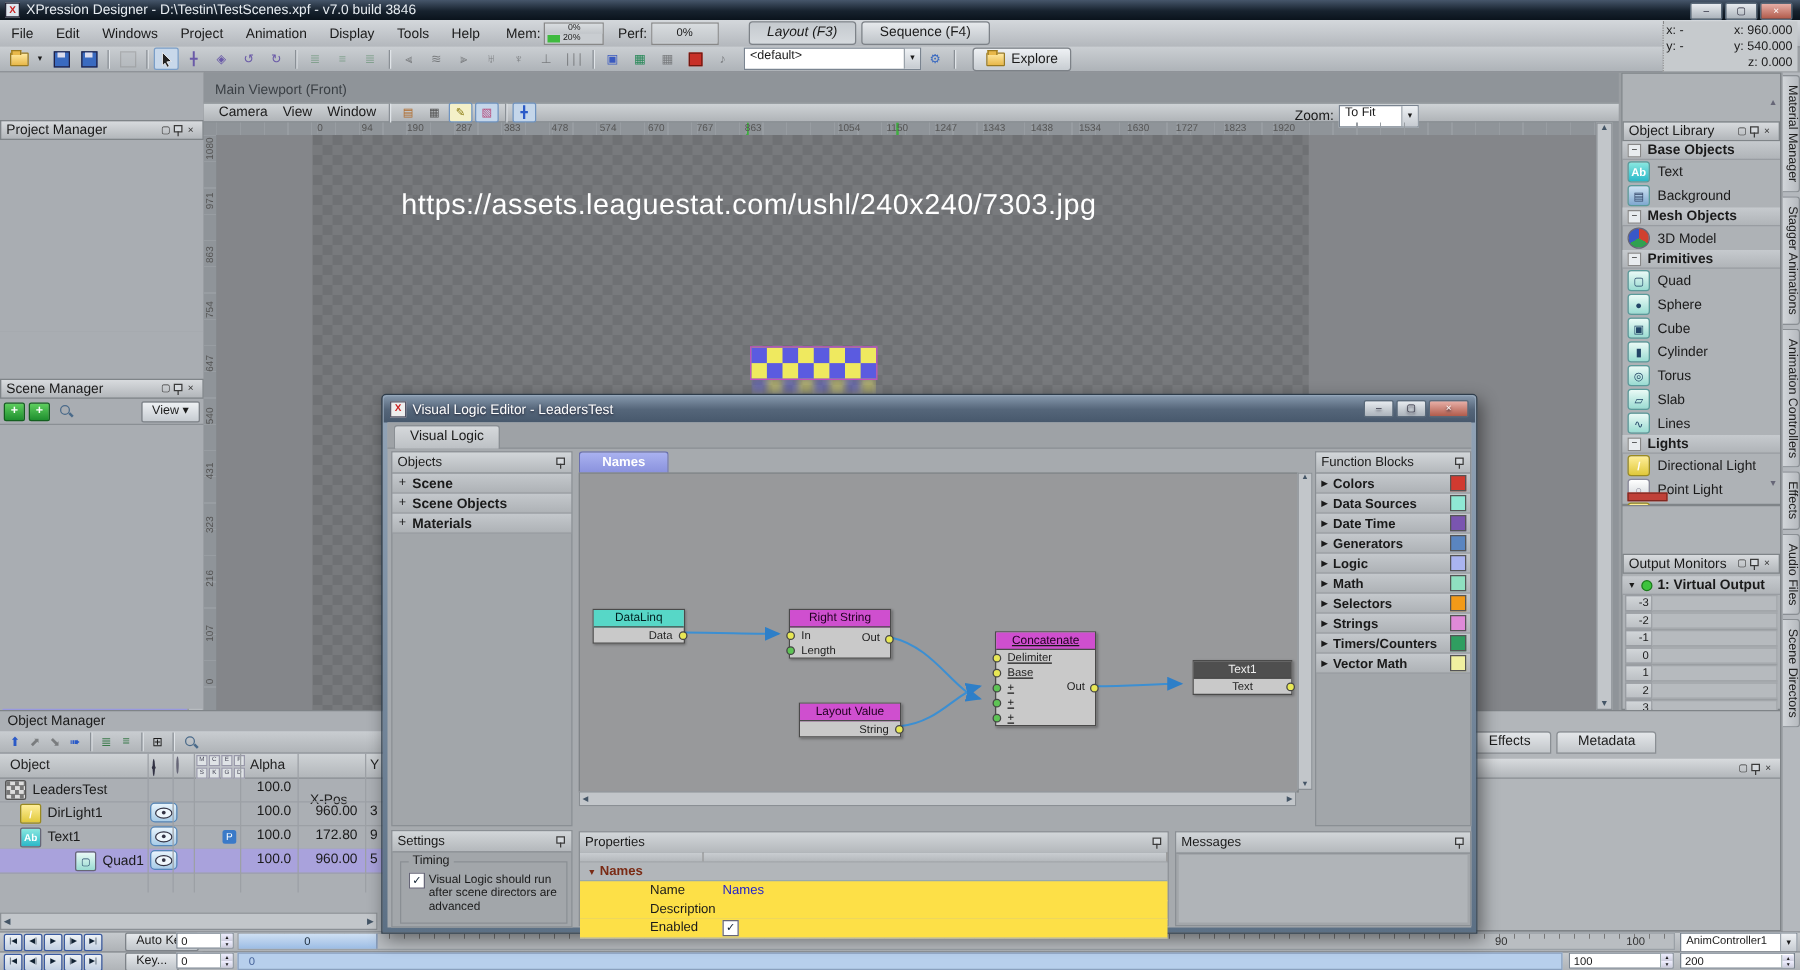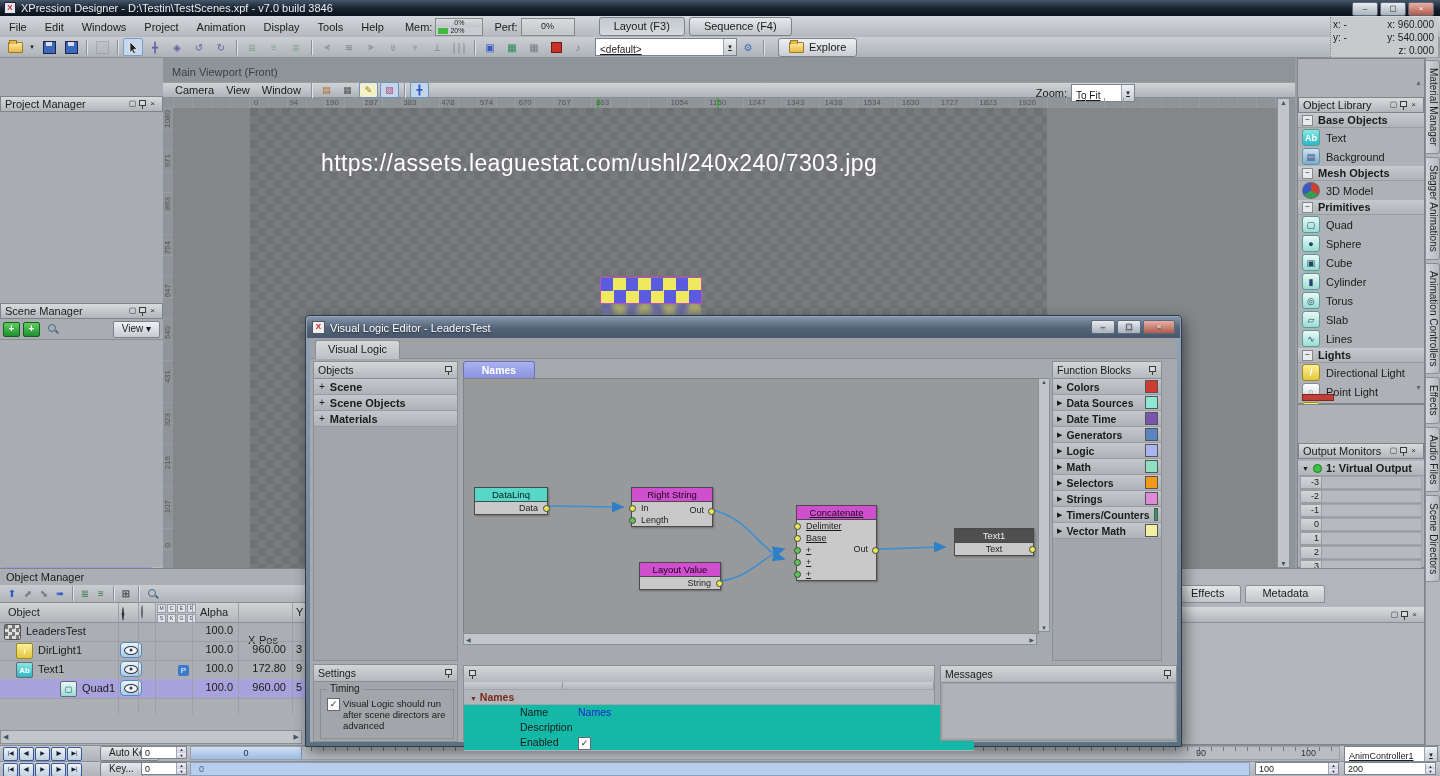--- a/index.html
+++ b/index.html
@@ -20,38 +20,38 @@
   #menubar{left:0;top:16px;width:1440px;height:21px;background:linear-gradient(#d4d8dc,#b4b8bd);
            border-bottom:1px solid #8a8f94;display:flex;align-items:center;}
   .menu-item{padding:2px 9px;cursor:default;}
   #memgauge{display:flex;align-items:center;margin-left:12px;gap:3px;}
   .gaugebox{width:46px;height:16px;background:#c9cdd1;border:1px solid #888;font-size:7px;line-height:8px;}
   .gaugebox .trk{display:block;text-align:center;background:linear-gradient(#d8dcdf,#c2c6ca);height:8px;}
   .gaugebox .grn{display:flex;align-items:center;height:8px;}
   .gaugebox .grn i{width:10px;height:6px;background:#3fba3f;margin:0 2px;display:inline-block;}
   .topbtn{height:17px;padding:0 14px;background:linear-gradient(#e6e9ec,#bfc4c9);border:1px solid #7d8288;
           border-radius:3px;line-height:16px;margin-left:4px;}
-  .topbtn.pressed{background:linear-gradient(#c4c9ce,#d6dade);}
+  .topbtn.pressed{background:linear-gradient(#c4c9ce,#d6dade);font-style:italic;}
   
   #coords{left:1330px;top:17px;width:108px;height:40px;background:#c6cacd;border-left:1px dotted #888;
           font-size:10px;padding:1px 4px 0 2px;box-sizing:border-box;}
   #coords div{display:flex;justify-content:space-between;line-height:13px;}
   
   #toolbar{left:0;top:37px;width:1330px;height:21px;background:linear-gradient(#cbcfd3,#aeb3b8);
            border-bottom:1px solid #8a8f94;display:flex;align-items:center;padding-left:4px;box-sizing:border-box;}
   .tbi{width:18px;height:16px;margin:0 1px;display:inline-flex;align-items:center;justify-content:center;
        font-size:10px;border:1px solid transparent;border-radius:2px;}
   .tbi.dis{opacity:.42;}
   .tbi.on{border-color:#7a9ec8;background:#c8d8ea;}
   .tbsep{width:1px;height:15px;background:#8a9096;margin:0 4px;box-shadow:1px 0 0 #e0e4e8;}
   .ic-folder{position:relative;width:13px;height:9px;background:linear-gradient(#ffe9a0,#e8b84a);border:1px solid #9a7a20;border-radius:1px;}
   .ic-folder::before{content:'';position:absolute;left:0;top:-3px;width:6px;height:3px;background:#e8b84a;border:1px solid #9a7a20;border-bottom:none;}
   .ic-save{width:11px;height:11px;background:#3a6ac0;border:1px solid #224;position:relative;}
   .ic-save::after{content:'';position:absolute;left:2px;top:0;width:6px;height:4px;background:#dde;}
-  .combo{display:flex;align-items:flex-end;background:#fff;border:1px solid #7a8490;height:16px;text-decoration:underline;}
+  .combo{display:flex;align-items:flex-start;background:#fff;border:1px solid #7a8490;height:16px;}
   .combo .val{flex:1;padding:0 4px;font-size:10px;white-space:nowrap;overflow:hidden;}
   .combo .drop{width:12px;height:100%;background:linear-gradient(#eef1f4,#c6cbd1);border-left:1px solid #9aa2aa;
                font-size:7px;line-height:15px;text-align:center;}
   #default-combo{width:140px;margin-left:6px;}
   #explore-btn{display:flex;align-items:center;gap:5px;height:17px;padding:0 10px;margin-left:10px;
                background:linear-gradient(#eef1f4,#c8cdd2);border:1px solid #7d8288;border-radius:3px;}
   
   .phead{height:16px;background:linear-gradient(#d8dbde,#b2b6ba);border:1px solid #7f8488;
          display:flex;align-items:center;padding:0 4px;box-sizing:border-box;margin-top:38px;}
   .phead .t{flex:1;font-size:11px;}
@@ -206,32 +206,32 @@
   #timing-label{position:absolute;left:22px;top:8px;width:104px;font-size:9.5px;line-height:11px;}
   #timing-chk{position:absolute;left:6px;top:8px;}
   #vle-namestab{position:absolute;left:153px;top:23px;width:70px;height:17px;background:linear-gradient(#aab2f0,#8890dc);
        border:1px solid #6a70b0;border-bottom:none;border-radius:3px 3px 0 0;color:#fff;font-weight:bold;
        text-align:center;line-height:16px;font-size:10.5px;}
   #vle-canvas{position:absolute;left:153px;top:40px;width:574px;height:254px;background:#98999b;border:1px solid #7f8488;}
   #vle-canvas-h{position:absolute;left:153px;top:295px;width:574px;height:12px;background:#c2c6ca;border:1px solid #8a8f94;
        display:flex;justify-content:space-between;align-items:center;font-size:6px;color:#456;padding:0 2px;box-sizing:border-box;}
   #vle-canvas-v{position:absolute;left:728px;top:40px;width:12px;height:254px;background:#c2c6ca;border:1px solid #8a8f94;
        display:flex;flex-direction:column;justify-content:space-between;font-size:6px;color:#456;text-align:center;box-sizing:border-box;}
-  #vle-fblocks{left:742px;top:23px;width:110px;height:300px;}
+  #vle-fblocks{left:742px;top:23px;width:125px;height:300px;}
   .fb-row{height:15px;background:linear-gradient(#c4c8cc,#aeb2b6);border-bottom:1px solid #999da2;
           display:flex;align-items:center;padding:0 3px 0 4px;gap:4px;}
   .fb-arrow{font-size:7px;}
   .fb-label{flex:1;font-weight:bold;font-size:10.5px;}
   .fb-swatch{width:11px;height:11px;border:1px solid #555;}
   #vle-props{left:153px;top:327px;width:472px;height:76px;}
   #prop-subhead{position:absolute;left:0;top:16px;width:100%;height:7px;display:flex;}
   #prop-subhead i{background:linear-gradient(#caced2,#b4b8bc);border-right:1px solid #999;height:7px;}
   .prop-group{position:absolute;left:0;top:24px;width:100%;height:15px;background:#b2b6ba;border-bottom:1px solid #9aa;
        color:#7a2a14;font-weight:bold;padding-left:6px;line-height:14px;box-sizing:border-box;font-size:10.5px;}
-  .prop-row{position:absolute;left:0;width:100%;height:15px;border-bottom:1px solid #aeb2b6;background:#14b8a6;font-size:10.5px;padding-left:40px;}
+  .prop-row{position:absolute;left:0;width:100%;height:15px;border-bottom:1px solid #aeb2b6;background:#fde047;font-size:10.5px;}
   .prop-row .pl2{position:absolute;left:56px;top:1px;}
   .prop-row .pv2{position:absolute;left:114px;top:1px;color:#2222cc;}
   #vle-msgs{left:630px;top:327px;width:237px;height:76px;}
   .vle-phead{height:16px;background:linear-gradient(#d2d6d9,#b4b8bc);border-bottom:1px solid #8a8f94;
        display:flex;align-items:center;padding:0 4px;}
   .vle-phead .t{flex:1;font-size:10.5px;}
   
   .vnode{position:absolute;background:#c9c9c9;border:1px solid #4a4a4a;font-size:9px;box-shadow:1px 1px 2px rgba(0,0,0,.3);}
   .vnh{height:13px;line-height:13px;text-align:center;font-size:9.5px;border-bottom:1px solid #4a4a4a;}
   .h-mag{background:#cf4fcf;color:#200020;}
@@ -886,20 +886,21 @@
             </div>
             <div class="fb-row">
               <span class="fb-arrow">▶</span>
               <span class="fb-label">Vector Math</span>
               <span class="fb-swatch" style="background: rgb(240, 240, 160);"></span>
             </div>
           </div>
       </div>
       <div class="vle-panel" id="vle-props">
         <div class="vle-phead">
+            <span class="t">Properties</span>
           <span class="pin"></span>
           </div>
         <div id="prop-subhead">
             <i style="width:98px;"></i>
             <i style="flex:1;"></i>
           </div>
         <div class="prop-group"><span style="font-size:7px;">▼</span> <span>Names</span></div>
         <div class="prop-row" style="top:39px;">
           <span class="pl2">Name</span>
           <span class="pv2">Names</span>

